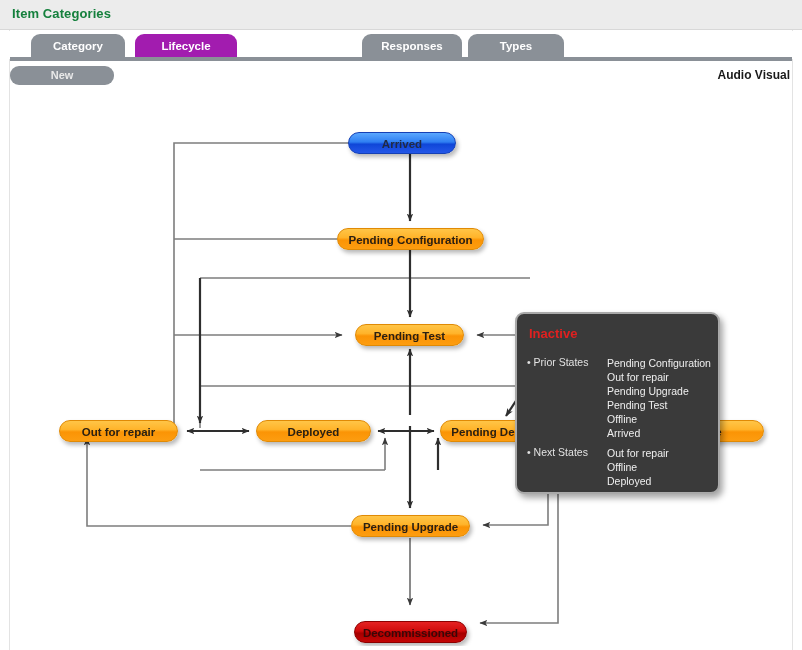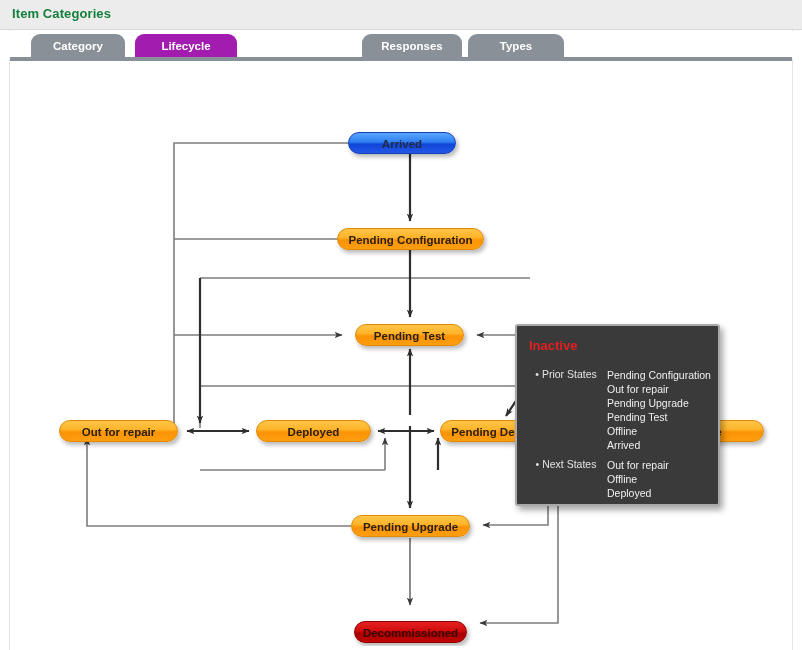--- a/index.html
+++ b/index.html
@@ -170,48 +170,46 @@
     color: #3a0707;
   }
 
   
   #tooltip {
     position: absolute;
     left: 505px; top: 222px;
     width: 205px; height: 182px;
     background: #3a3a3a;
     border: 2px solid #a9a9a9;
-    border-radius: 3px;
+    border-radius: 9px;
     box-shadow: 3px 4px 6px rgba(0,0,0,0.35);
     box-sizing: border-box;
     z-index: 30;
     color: #e6e6e6;
     font-size: 10.5px;
-    margin-top: 12px;
   }
   #tooltip .tt-title {
     position: absolute;
     left: 12px; top: 12px;
     font-size: 13px;
     font-weight: bold;
     color: #e02020;
   }
   .tt-group {
     position: absolute;
     left: 10px;
     width: 190px;
   }
   .tt-bullet {
     position: absolute;
     left: 0; top: 0;
     width: 78px;
     font-size: 10.5px;
     color: #e2e2e2;
     white-space: nowrap;
-    text-align: center;
   }
   .tt-values {
     position: absolute;
     left: 80px; top: 0;
     font-size: 10.5px;
     color: #efefef;
     line-height: 14px;
   }
   .tt-values div { white-space: nowrap; }
 </style>
@@ -228,20 +226,24 @@
   <div id="edge-right"></div>
 
   <div id="tabstrip">
       <div class="tab" style="left: 31px; width: 94px;">Category</div>
       <div class="tab active" style="left: 135px; width: 102px;">Lifecycle</div>
       <div class="tab" style="left: 362px; width: 100px;">Responses</div>
       <div class="tab" style="left: 468px; width: 96px;">Types</div>
     </div>
   <div id="tab-underline"></div>
 
+  <div id="actionbar">
+    <div id="btn-new">New</div>
+    <div id="category-label">Audio Visual</div>
+  </div>
 
   <div id="canvas">
 
     <svg id="wires" viewBox="0 0 782 556" width="782" height="556">
       <defs>
         <marker id="ah-dark" markerWidth="9" markerHeight="9" refX="7.4" refY="3.2" orient="auto" markerUnits="userSpaceOnUse">
           <path d="M0,0 L8,3.2 L0,6.4 L1.9,3.2 z" fill="#2e2e2e"></path>
         </marker>
         <marker id="ah-gray" markerWidth="9" markerHeight="9" refX="7.4" refY="3.2" orient="auto" markerUnits="userSpaceOnUse">
           <path d="M0,0 L8,3.2 L0,6.4 L1.9,3.2 z" fill="#3a3a3a"></path>

